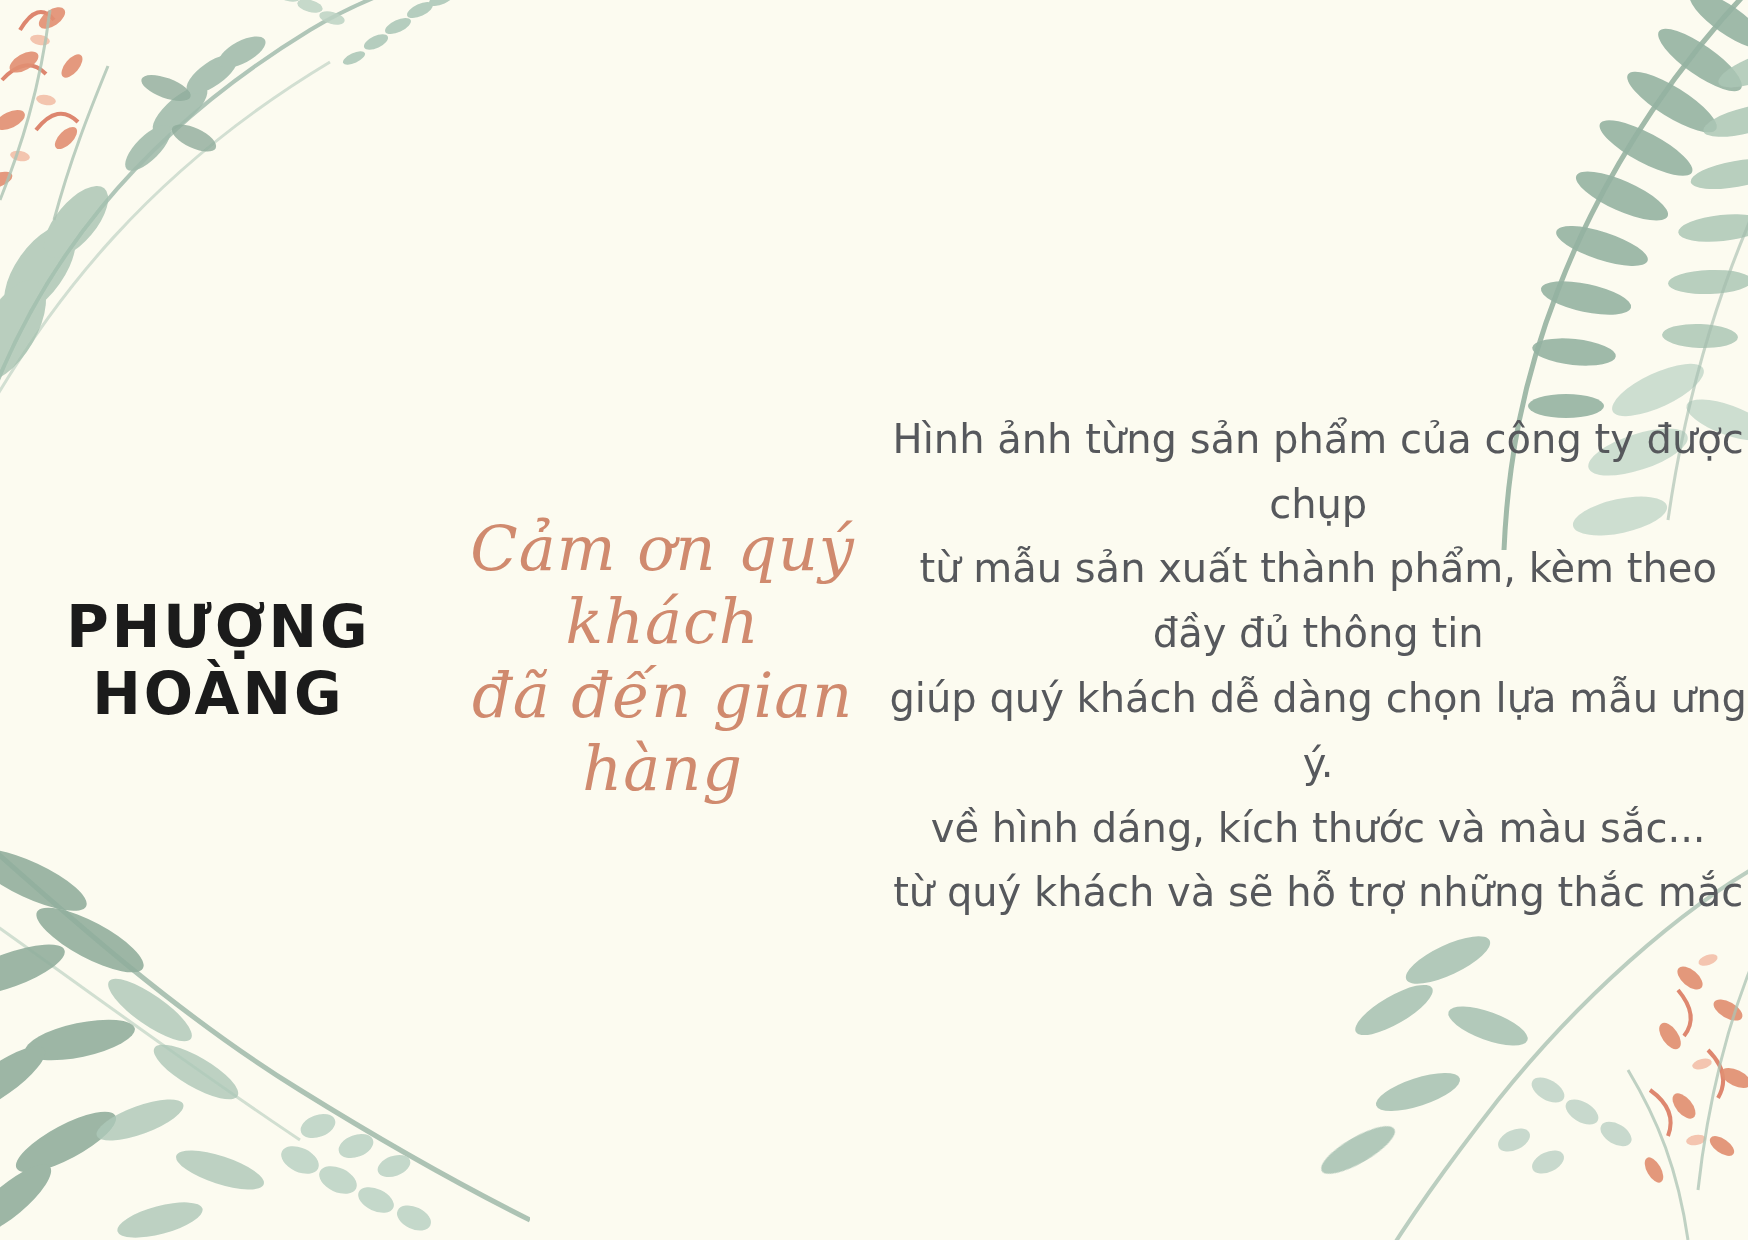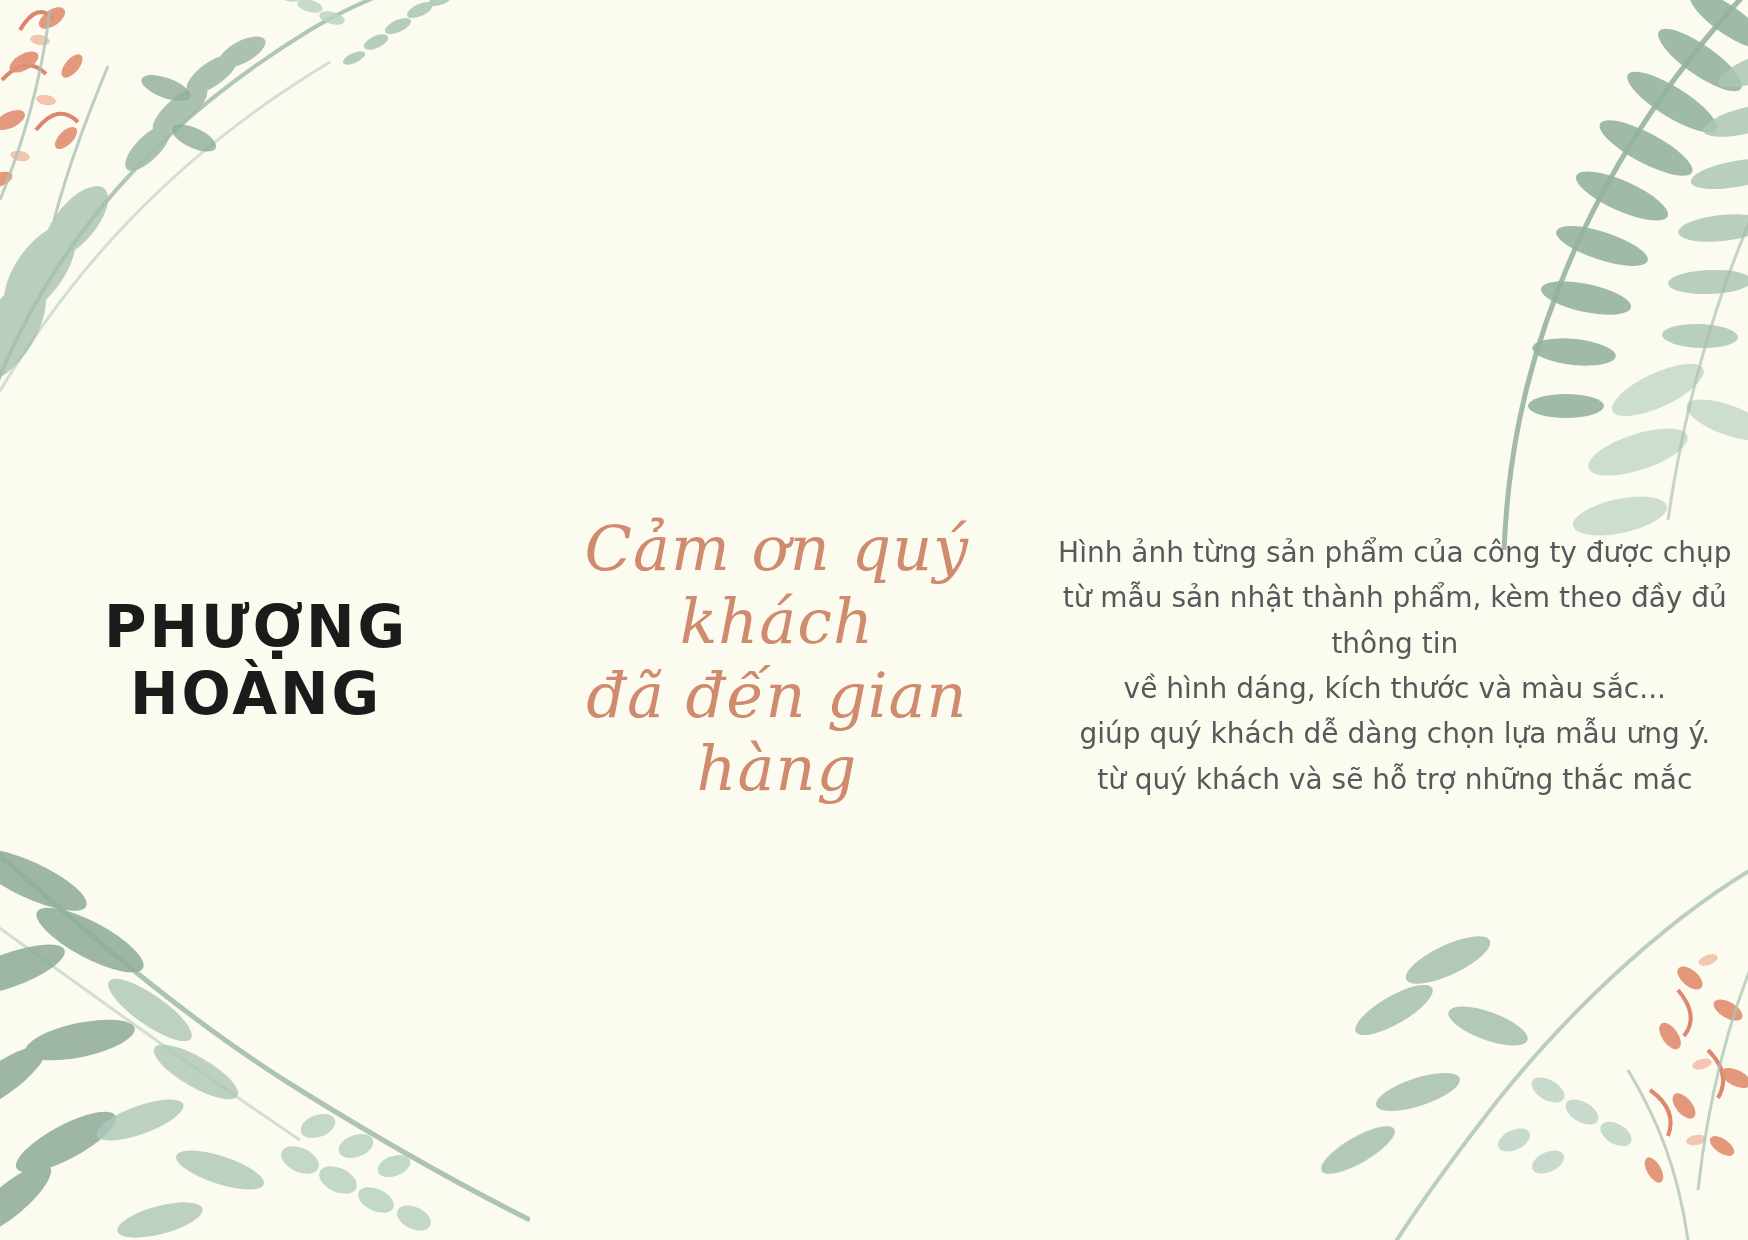--- a/index.html
+++ b/index.html
@@ -69,21 +69,21 @@
     letter-spacing: 1px;
   }
   .script-block {
     margin-top: 14px;
     margin-bottom: 29px;
   }
 
   .body-text {
     font-family: "DejaVu Sans", sans-serif;
     font-weight: 400;
-    font-size: 28px;
+    font-size: 40px;
     color: #56585c;
     text-align: center;
     line-height: 1.62;
     max-width: 1400px;
   }
   .body-text p {
     margin: 0;
   }
 </style>
 </head>
@@ -277,20 +277,20 @@
 
     <h1 class="brand-title">PHƯỢNG HOÀNG</h1>
 
     <div class="script-block">
       <div class="script-line">Cảm ơn quý khách</div>
       <div class="script-line">đã đến gian hàng</div>
     </div>
 
     <div class="body-text">
       <p>Hình ảnh từng sản phẩm của công ty được chụp</p>
-      <p>từ mẫu sản nhật thành phẩm, kèm theo đầy đủ thông tin</p>
+      <p>từ mẫu sản xuất thành phẩm, kèm theo đầy đủ thông tin</p>
+      <p>giúp quý khách dễ dàng chọn lựa mẫu ưng ý.</p>
       <p>về hình dáng, kích thước và màu sắc...</p>
-      <p>giúp quý khách dễ dàng chọn lựa mẫu ưng ý.</p>
       <p>từ quý khách và sẽ hỗ trợ những thắc mắc</p>
     </div>
 
   </div>
 </div>
 
 </body></html>

